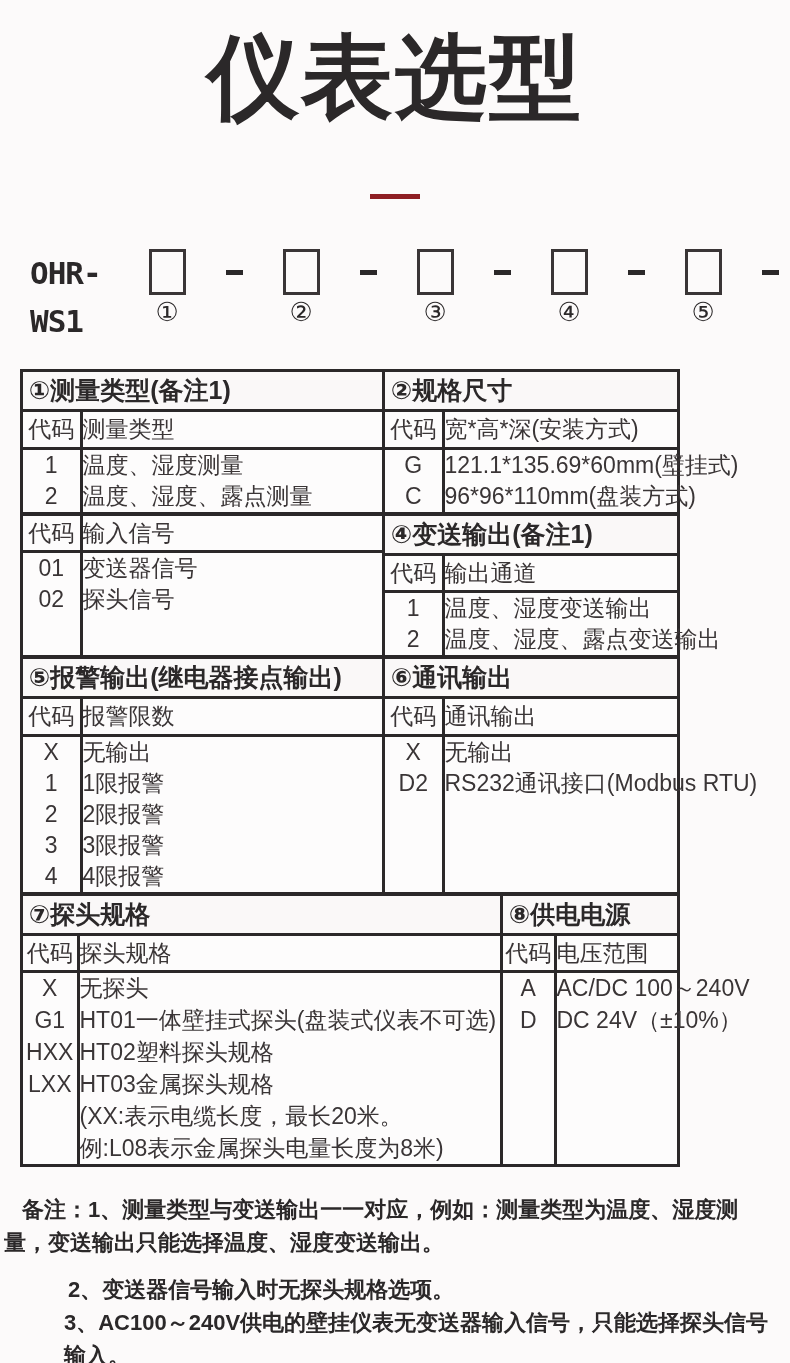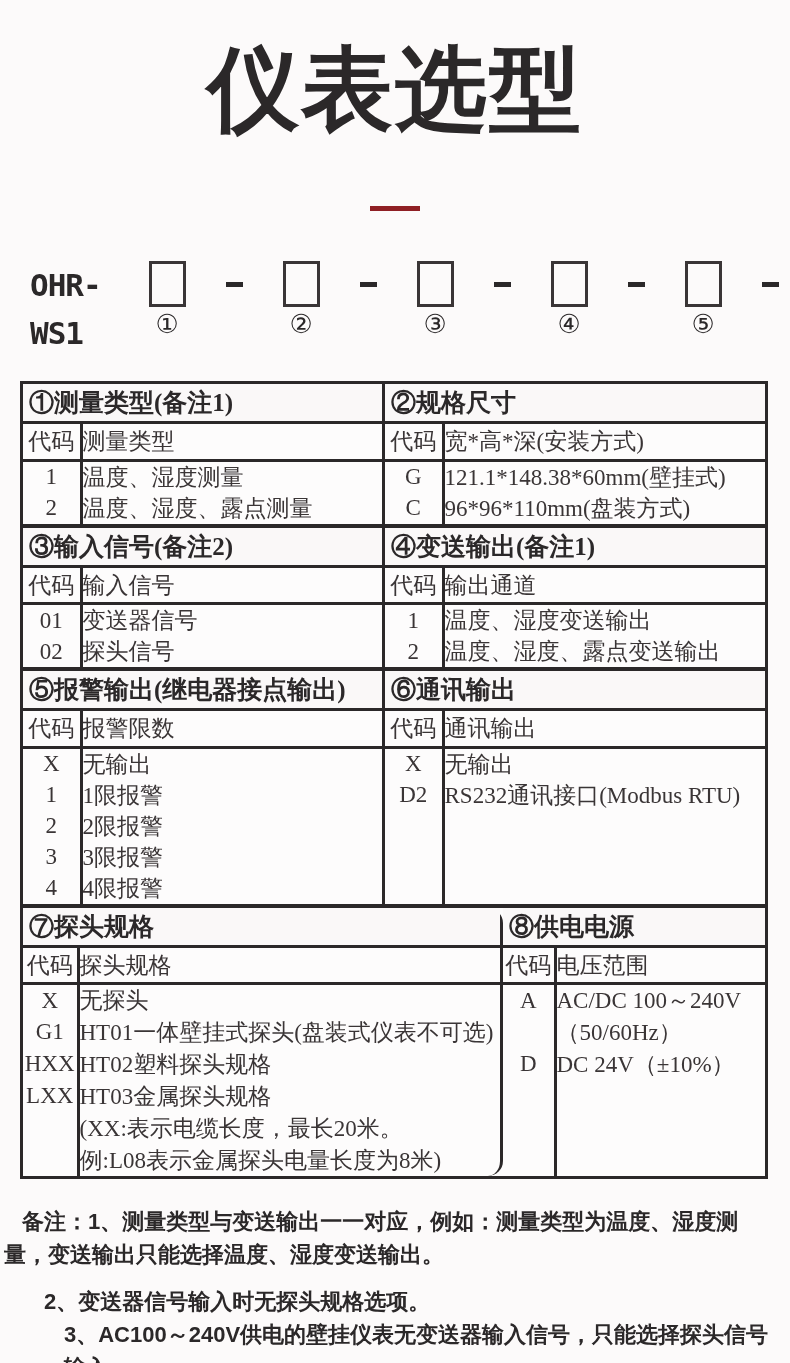--- a/index.html
+++ b/index.html
@@ -6,21 +6,21 @@
   html,body { background:#fcfafa; }
   body {
     width:790px; height:1363px; overflow:hidden;
     font-family:"Liberation Sans","DejaVu Sans",sans-serif;
     color:#3a3536;
   }
   .page { width:790px; height:1363px; position:relative; }
 
   
   .title {
-    margin-top:34px; text-align:center;
+    margin-top:22px; text-align:center;
     font-size:92px; font-weight:900; letter-spacing:2px;
     color:#2b2829; line-height:1.2;
   }
   .title-dash {
     width:50px; height:5px; background:#8f1f24;
     margin:62px auto 0 auto;
   }
 
   
   .model-row { display:flex; align-items:flex-start; margin:50px 12px 0 30px;gap:40px; }
@@ -32,30 +32,30 @@
   .pos-unit { display:flex; flex-direction:column; align-items:center; width:40px; }
   .code-box {
     width:37px; height:46px; border:3px solid #3a3536; background:#fcfafa;
   }
   .pos-num { margin-top:3px; font-size:26px; color:#2b2829; line-height:28px; }
   .model-dash-col { width:30px; display:flex; justify-content:center; }
   .model-dash { width:17px; height:5px; background:#2b2829; margin-top:21px; }
 
   
   .tables {
-    margin:24px 20px 0 20px; width:748px;
-    border:3px solid #2b2829; background:#fdfcfc;font-family:Liberation Serif, serif;
+    margin:24px 20px 0 20px; width:660px;
+    border:3px solid #2b2829; background:#fdfcfc;
   }
   .band { display:flex; align-items:stretch; }
   .band + .band { border-top:4px solid #2b2829; }
   .sec { display:flex; flex-direction:column; }
   .sec.left { border-right:3px solid #2b2829; }
   .b123 .sec.left  { flex:0 0 362px; }
   .b123 .sec.right { flex:1; }
-  .b4   .sec.left  { flex:0 0 480px;border-radius:15px; }
+  .b4   .sec.left  { flex:0 0 480px; }
   .b4   .sec.right { flex:1; }
 
   .sec-header {
     height:40px; line-height:37px; padding:0 6px;
     font-size:25px; font-weight:600; color:#2b2829;
     border-bottom:3px solid #2b2829; background:#faf8f8;
     white-space:nowrap; overflow:hidden;
   }
   table.sec-table { border-collapse:collapse; width:100%; flex:1; table-layout:fixed; }
   .sec-table td { font-size:23px; color:#3a3536; vertical-align:middle; white-space:nowrap; }
@@ -68,21 +68,21 @@
   .sec-table tr.filler td { height:auto; }
 
   .b123 td.code { width:58px; }
   .b4 .sec.left  td.code { width:55px; }
   .b4 .sec.right td.code { width:52px; }
 
   
   .notes { margin-top:26px; width:775px; color:#2b2829; }
   .note { font-size:22px; font-weight:600; line-height:33px; }
   .note1 { padding-left:4px; text-indent:18px; }
-  .note2 { padding-left:44px; margin-top:14px; }
+  .note2 { padding-left:68px; margin-top:14px; }
   .note3 { padding-left:64px; }
 </style>
 </head>
 <body>
 
 <div class="page">
 
   <h1 class="title">仪表选型</h1>
   <div class="title-dash"></div>
 
@@ -180,38 +180,37 @@
       <div class="sec right">
         <div class="sec-header">②规格尺寸</div>
         <table class="sec-table">
           <tbody>
               <tr class="subhead">
             <td class="code">代码</td>
             <td class="desc">宽*高*深(安装方式)</td>
           </tr>
           <tr class="data">
                 <td class="code">G</td>
-                <td class="desc">121.1*148.38*60mm(壁挂式)</td>
+                <td class="desc">121.1*135.69*60mm(壁挂式)</td>
               </tr>
           <tr class="data">
                 <td class="code">C</td>
                 <td class="desc">96*96*110mm(盘装方式)</td>
               </tr>
           <tr class="filler">
                 <td class="code"></td>
                 <td class="desc"></td>
               </tr>
         </tbody>
           </table>
       </div>
     </div>
 
     <div class="band b123">
       <div class="sec left">
-        <div class="sec-header">③输入信号(备注2)</div>
         <table class="sec-table">
           <tbody>
               <tr class="subhead">
             <td class="code">代码</td>
             <td class="desc">输入信号</td>
           </tr>
           <tr class="data">
                 <td class="code">01</td>
                 <td class="desc">变送器信号</td>
               </tr>
@@ -356,24 +355,20 @@
         <div class="sec-header">⑧供电电源</div>
         <table class="sec-table">
           <tbody>
               <tr class="subhead">
             <td class="code">代码</td>
             <td class="desc">电压范围</td>
           </tr>
           <tr class="data">
                 <td class="code">A</td>
                 <td class="desc">AC/DC 100～240V</td>
-              </tr>
-          <tr class="data">
-                <td class="code"></td>
-                <td class="desc">（50/60Hz）</td>
               </tr>
           <tr class="data">
                 <td class="code">D</td>
                 <td class="desc">DC 24V（±10%）</td>
               </tr>
           <tr class="filler">
                 <td class="code"></td>
                 <td class="desc"></td>
               </tr>
         </tbody>

